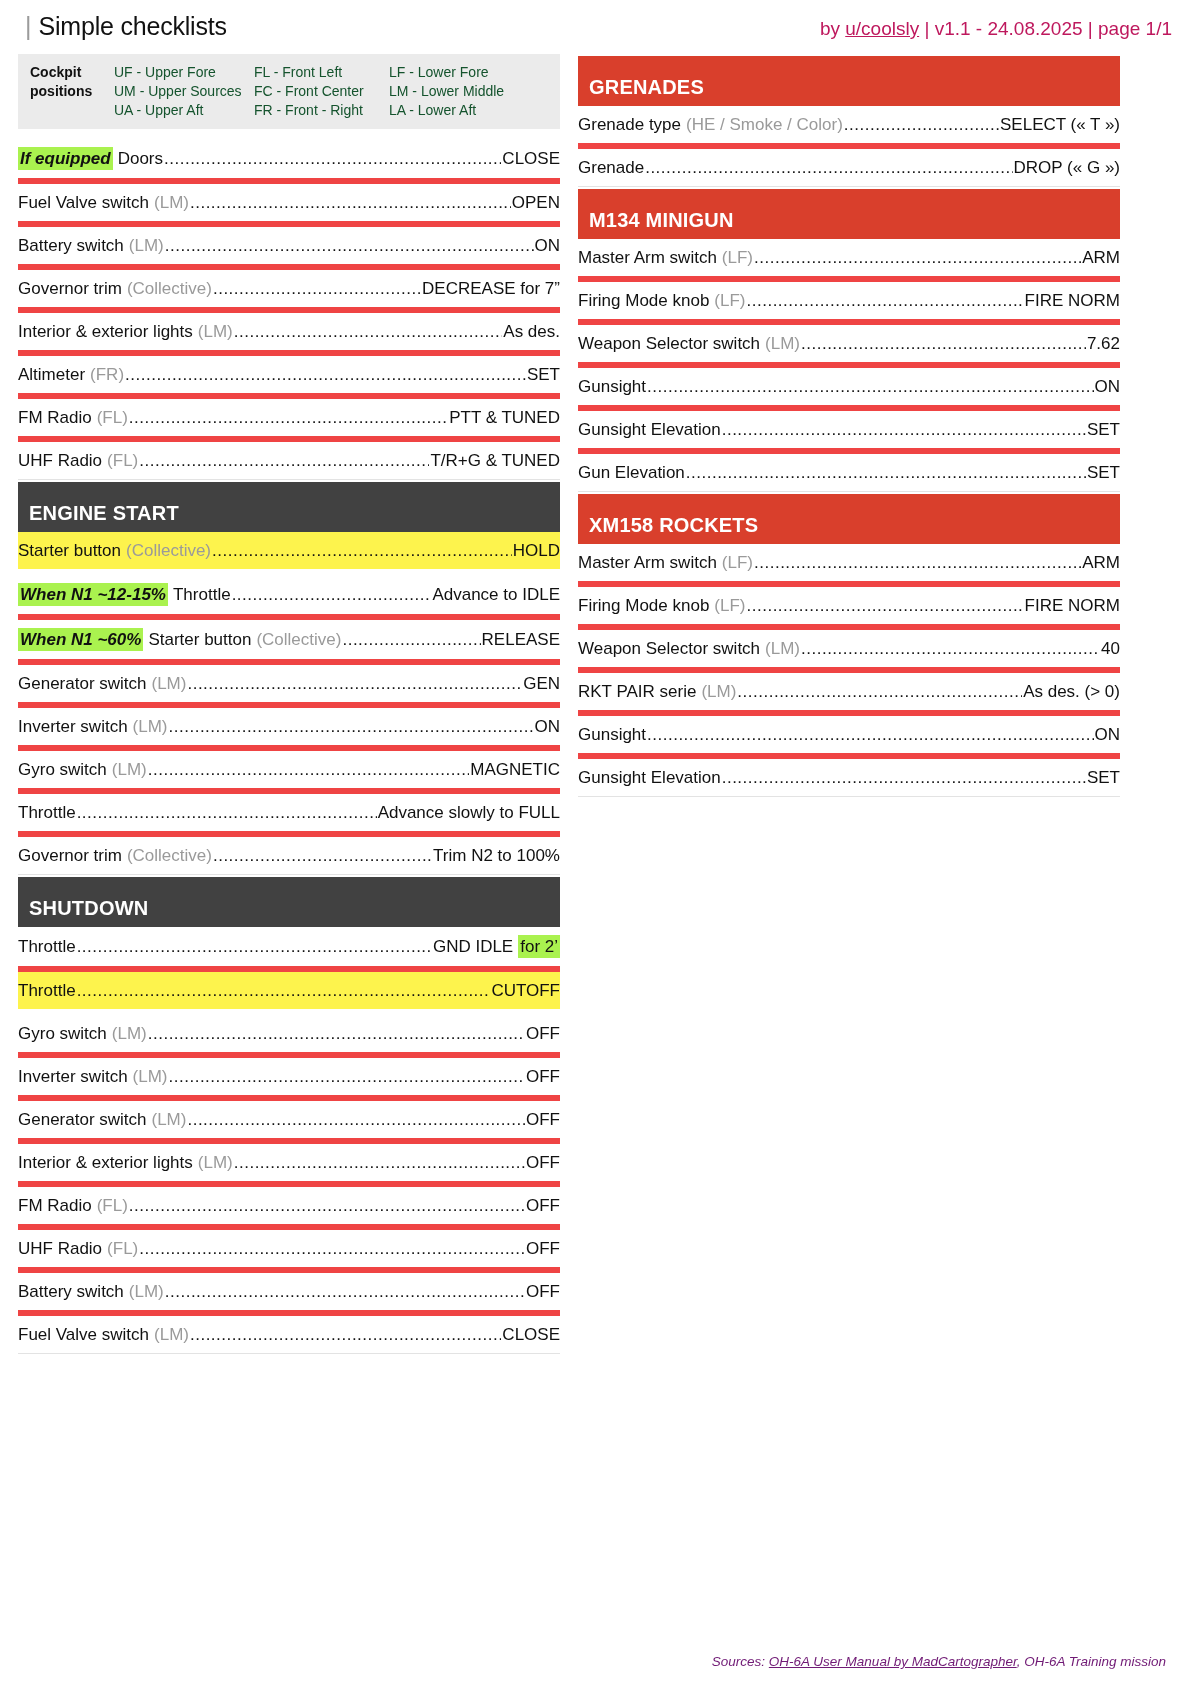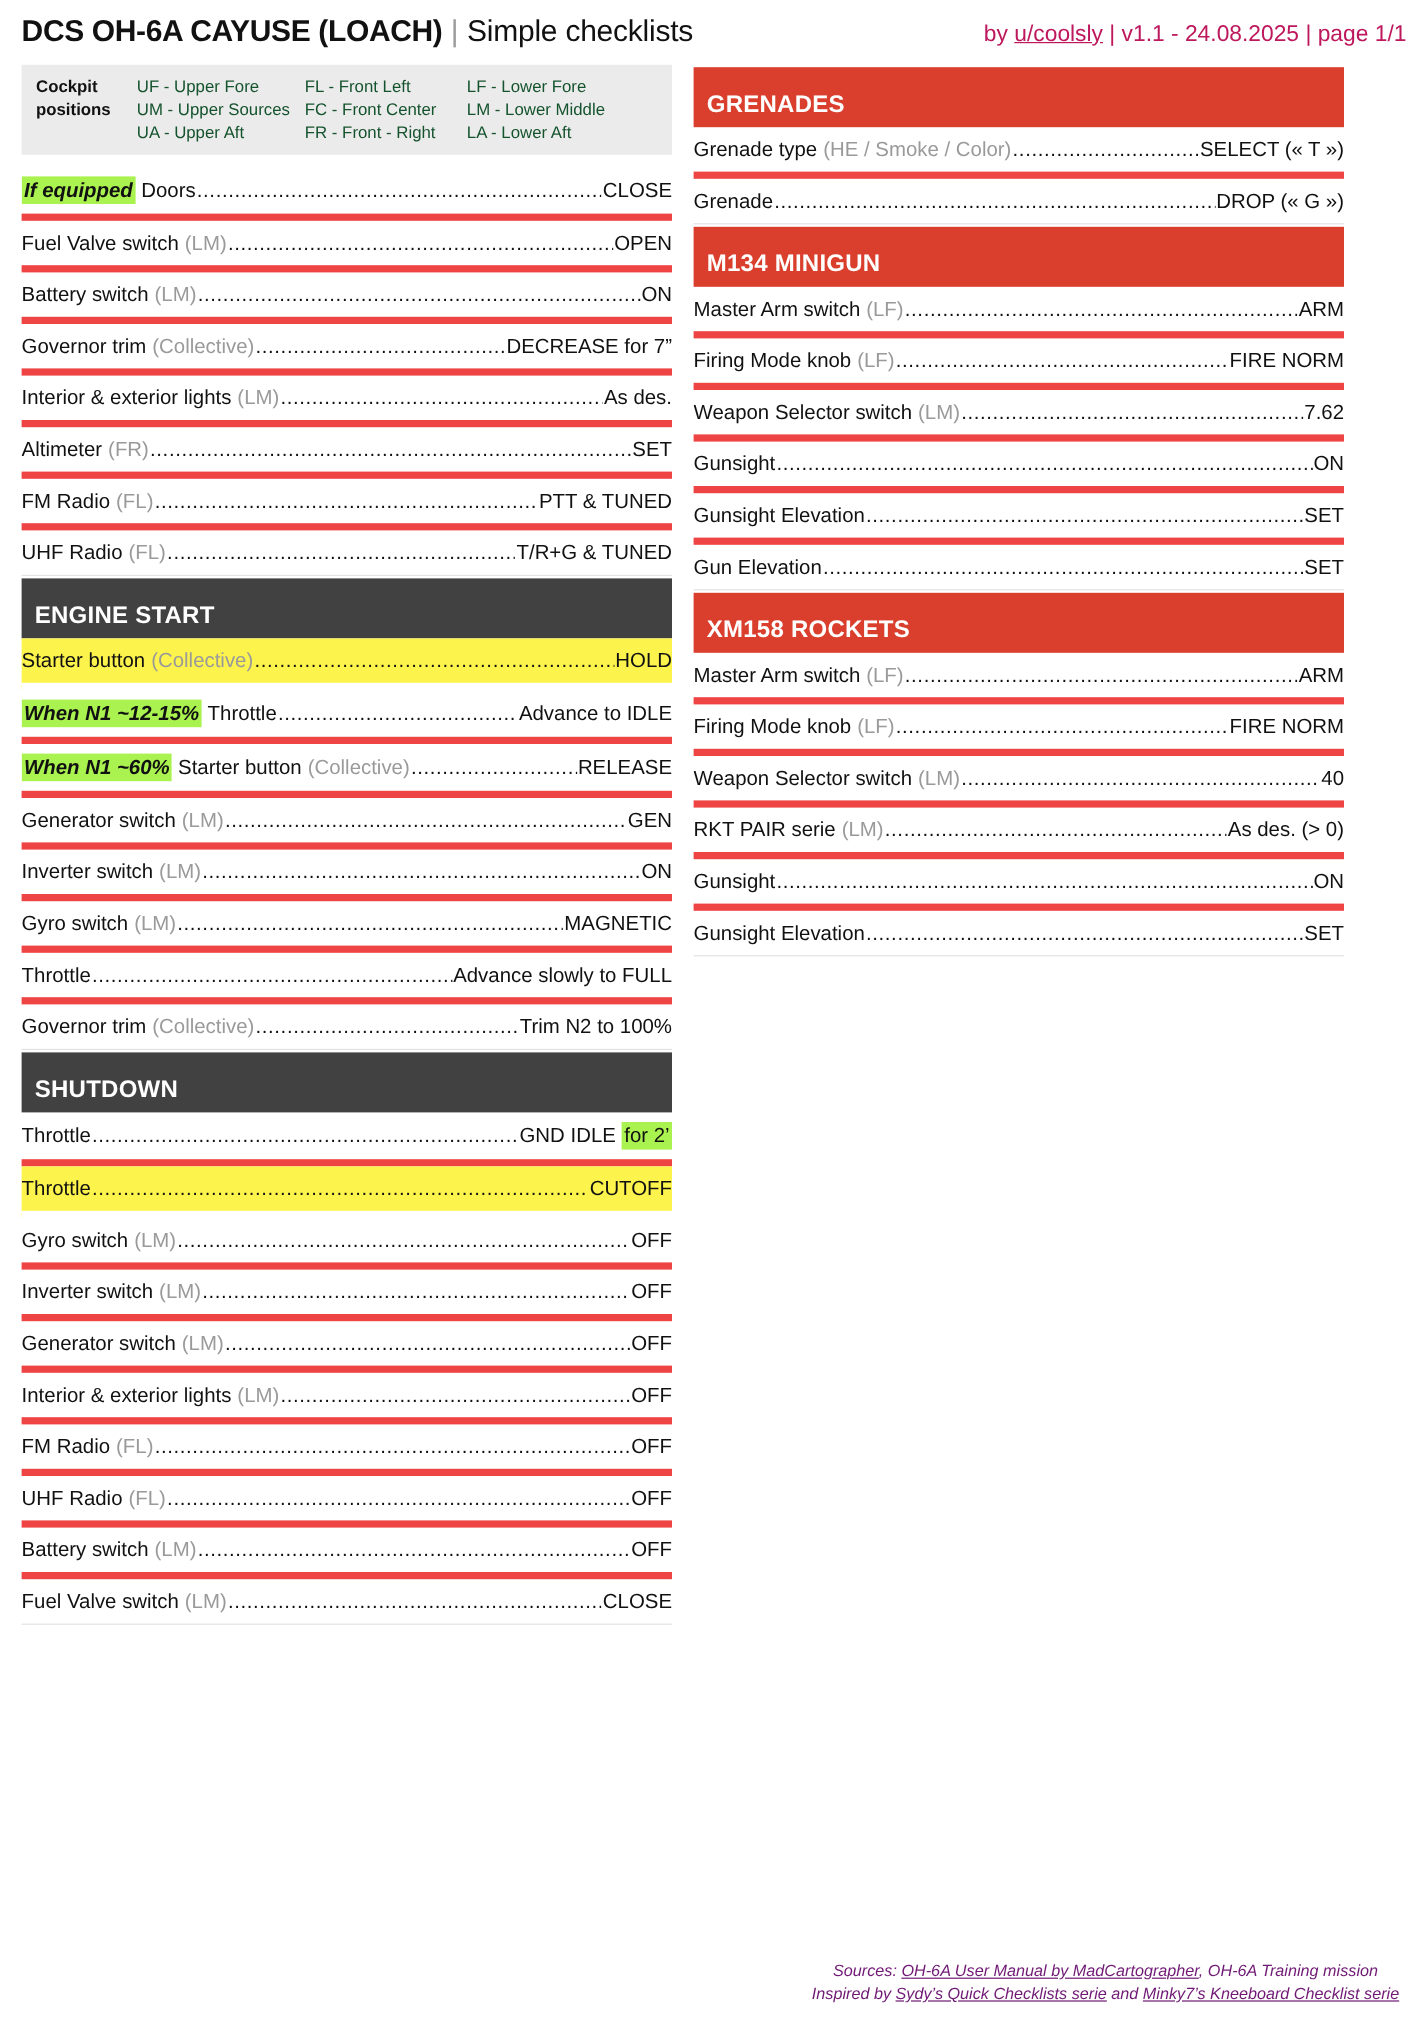--- a/index.html
+++ b/index.html
@@ -165,21 +165,20 @@
   }
   .footer .lnk { text-decoration: underline; }
 </style>
 </head>
 <body>
 
 <div class="page">
 
   <div class="header">
     <div class="title-wrap">
-      <span class="title-main">DCS OH-6A CAYUSE (LOACH)</span>
       <span class="title-sep">|</span>
       <span class="title-sub">Simple checklists</span>
     </div>
     <div class="byline">
       <span>by </span><span class="lnk">u/coolsly</span><span> | v1.1 - 24.08.2025 | page 1/1</span>
     </div>
   </div>
 
   <div class="columns">
 
@@ -466,18 +465,15 @@
             </div>
           </div>
         </div>
     </div>
   </div>
 
   <div class="footer">
     <div>
       <span>Sources: </span><span class="lnk">OH-6A User Manual by MadCartographer</span><span>, OH-6A Training mission</span>
     </div>
-    <div>
-      <span>Inspired by </span><span class="lnk">Sydy’s Quick Checklists serie</span><span> and </span><span class="lnk">Minky7’s Kneeboard Checklist serie</span>
-    </div>
   </div>
 
 </div>
 
 </body></html>

